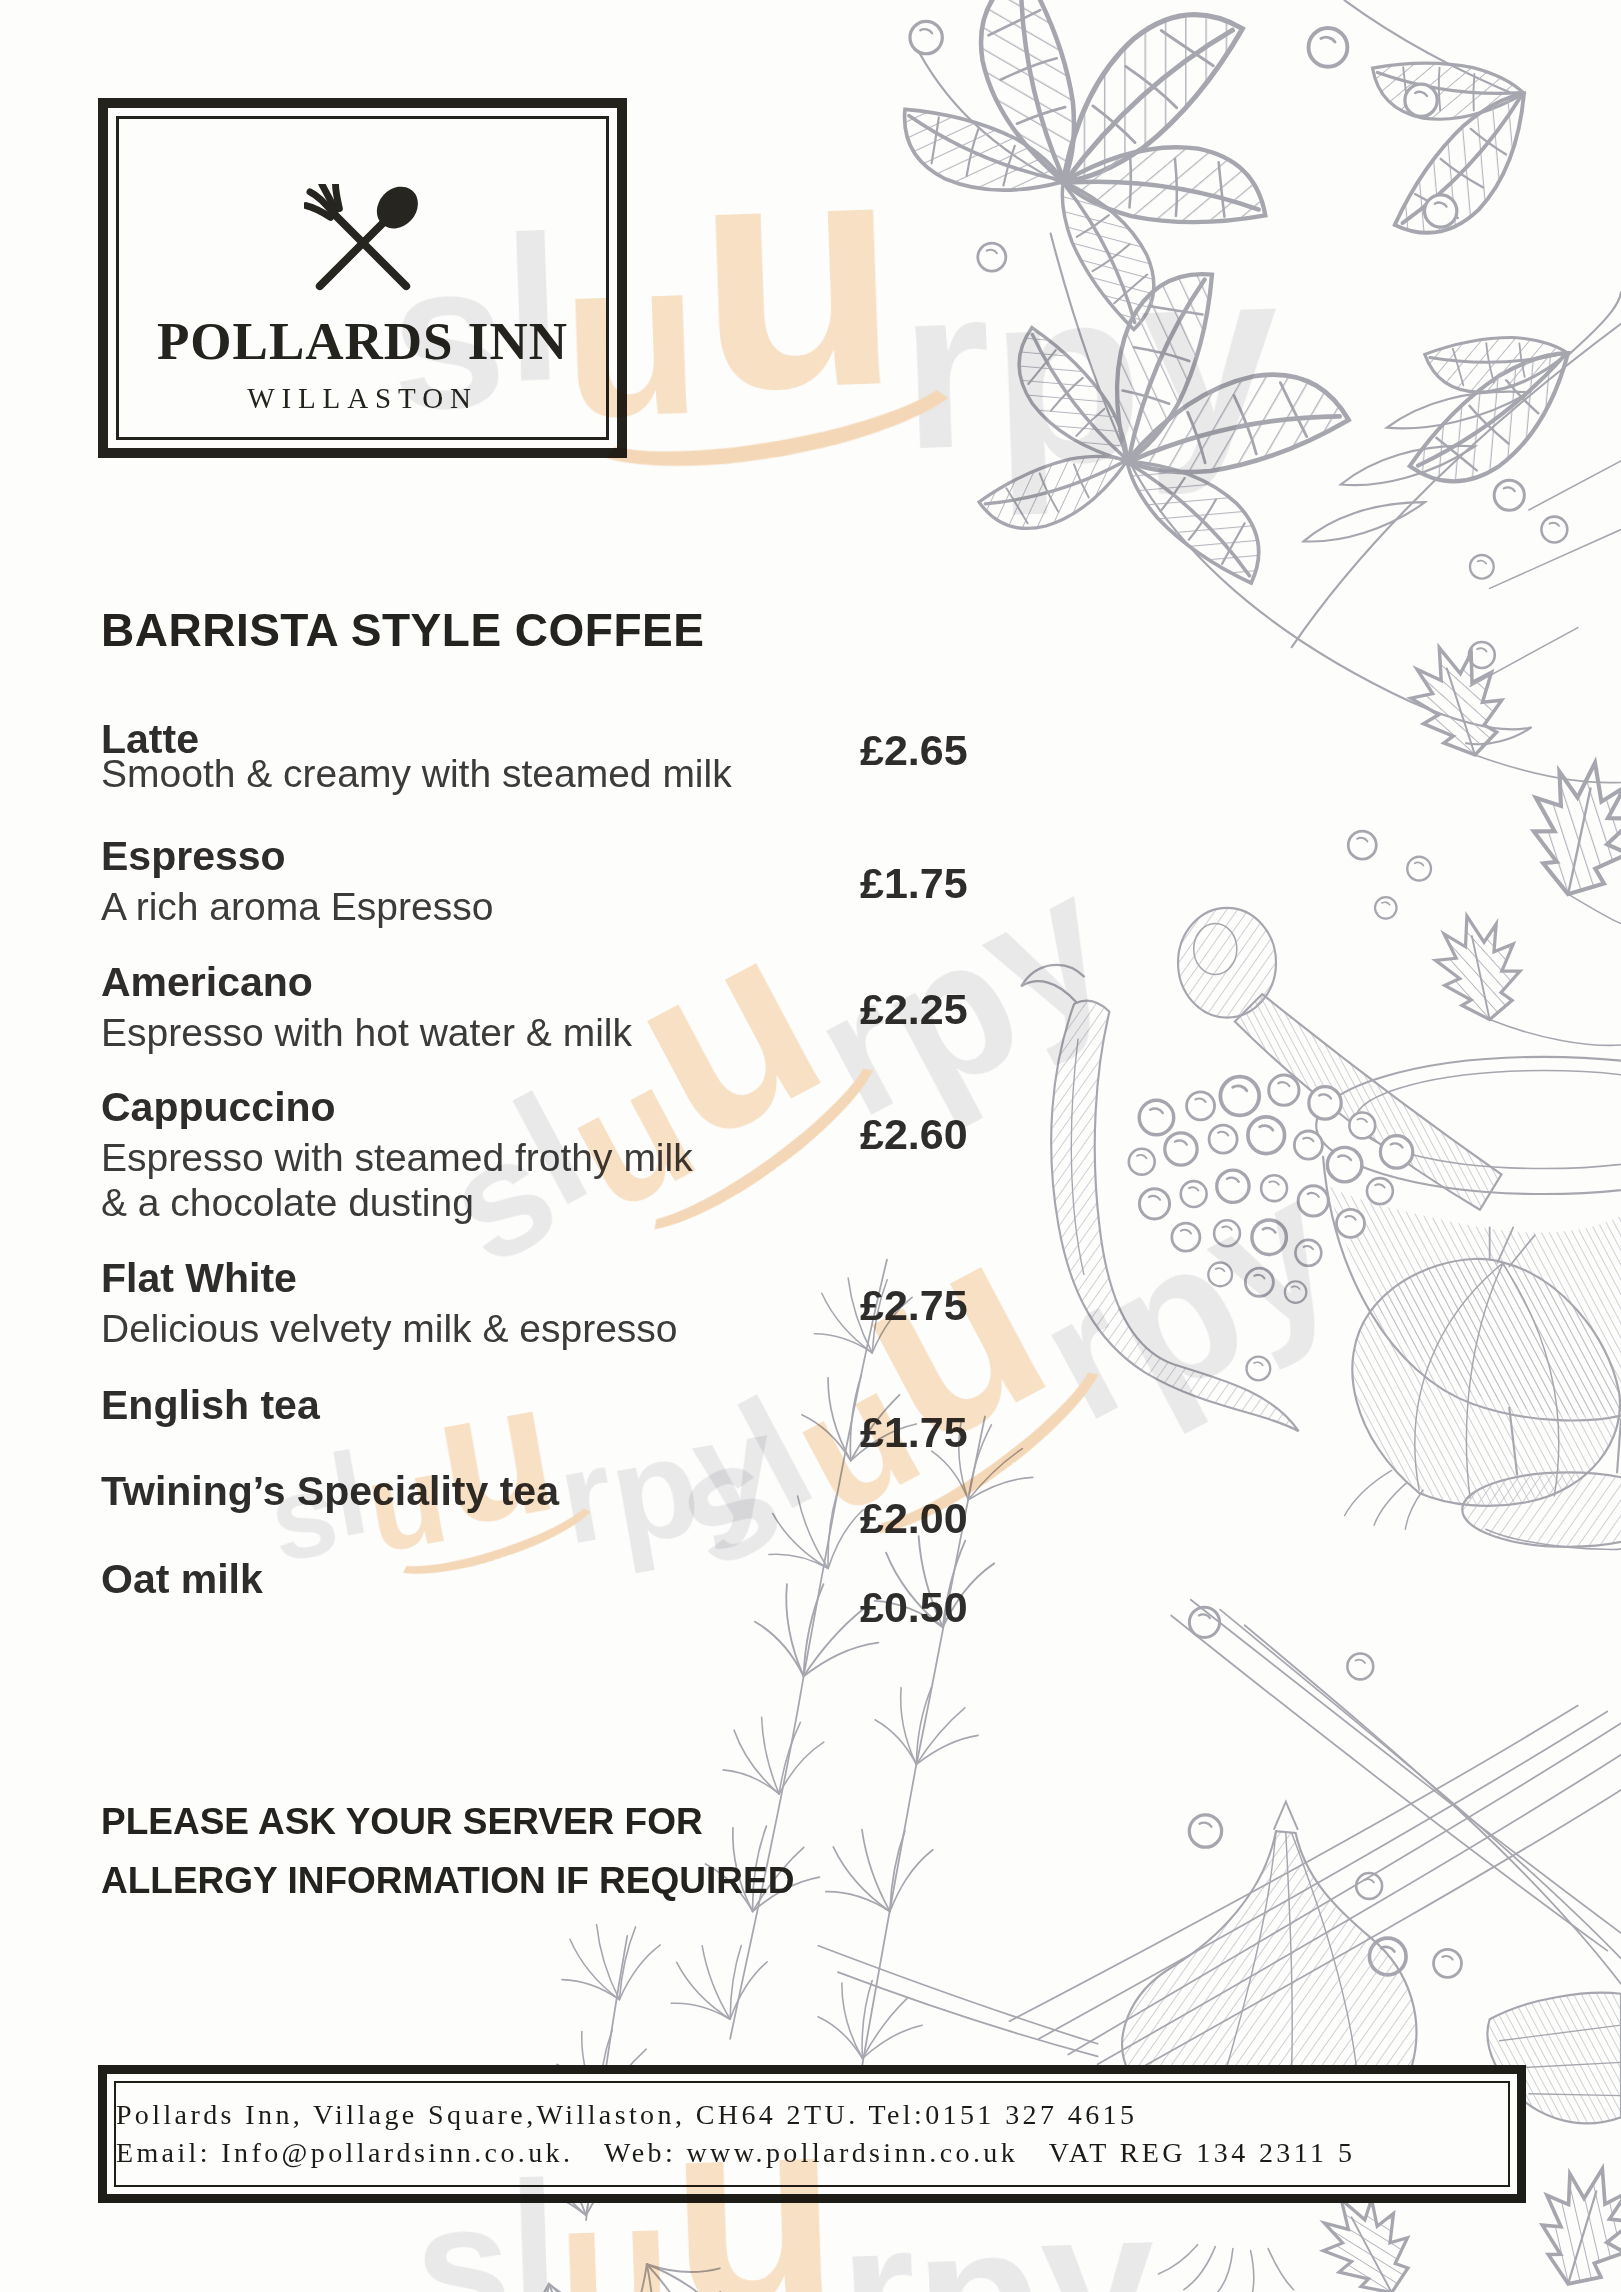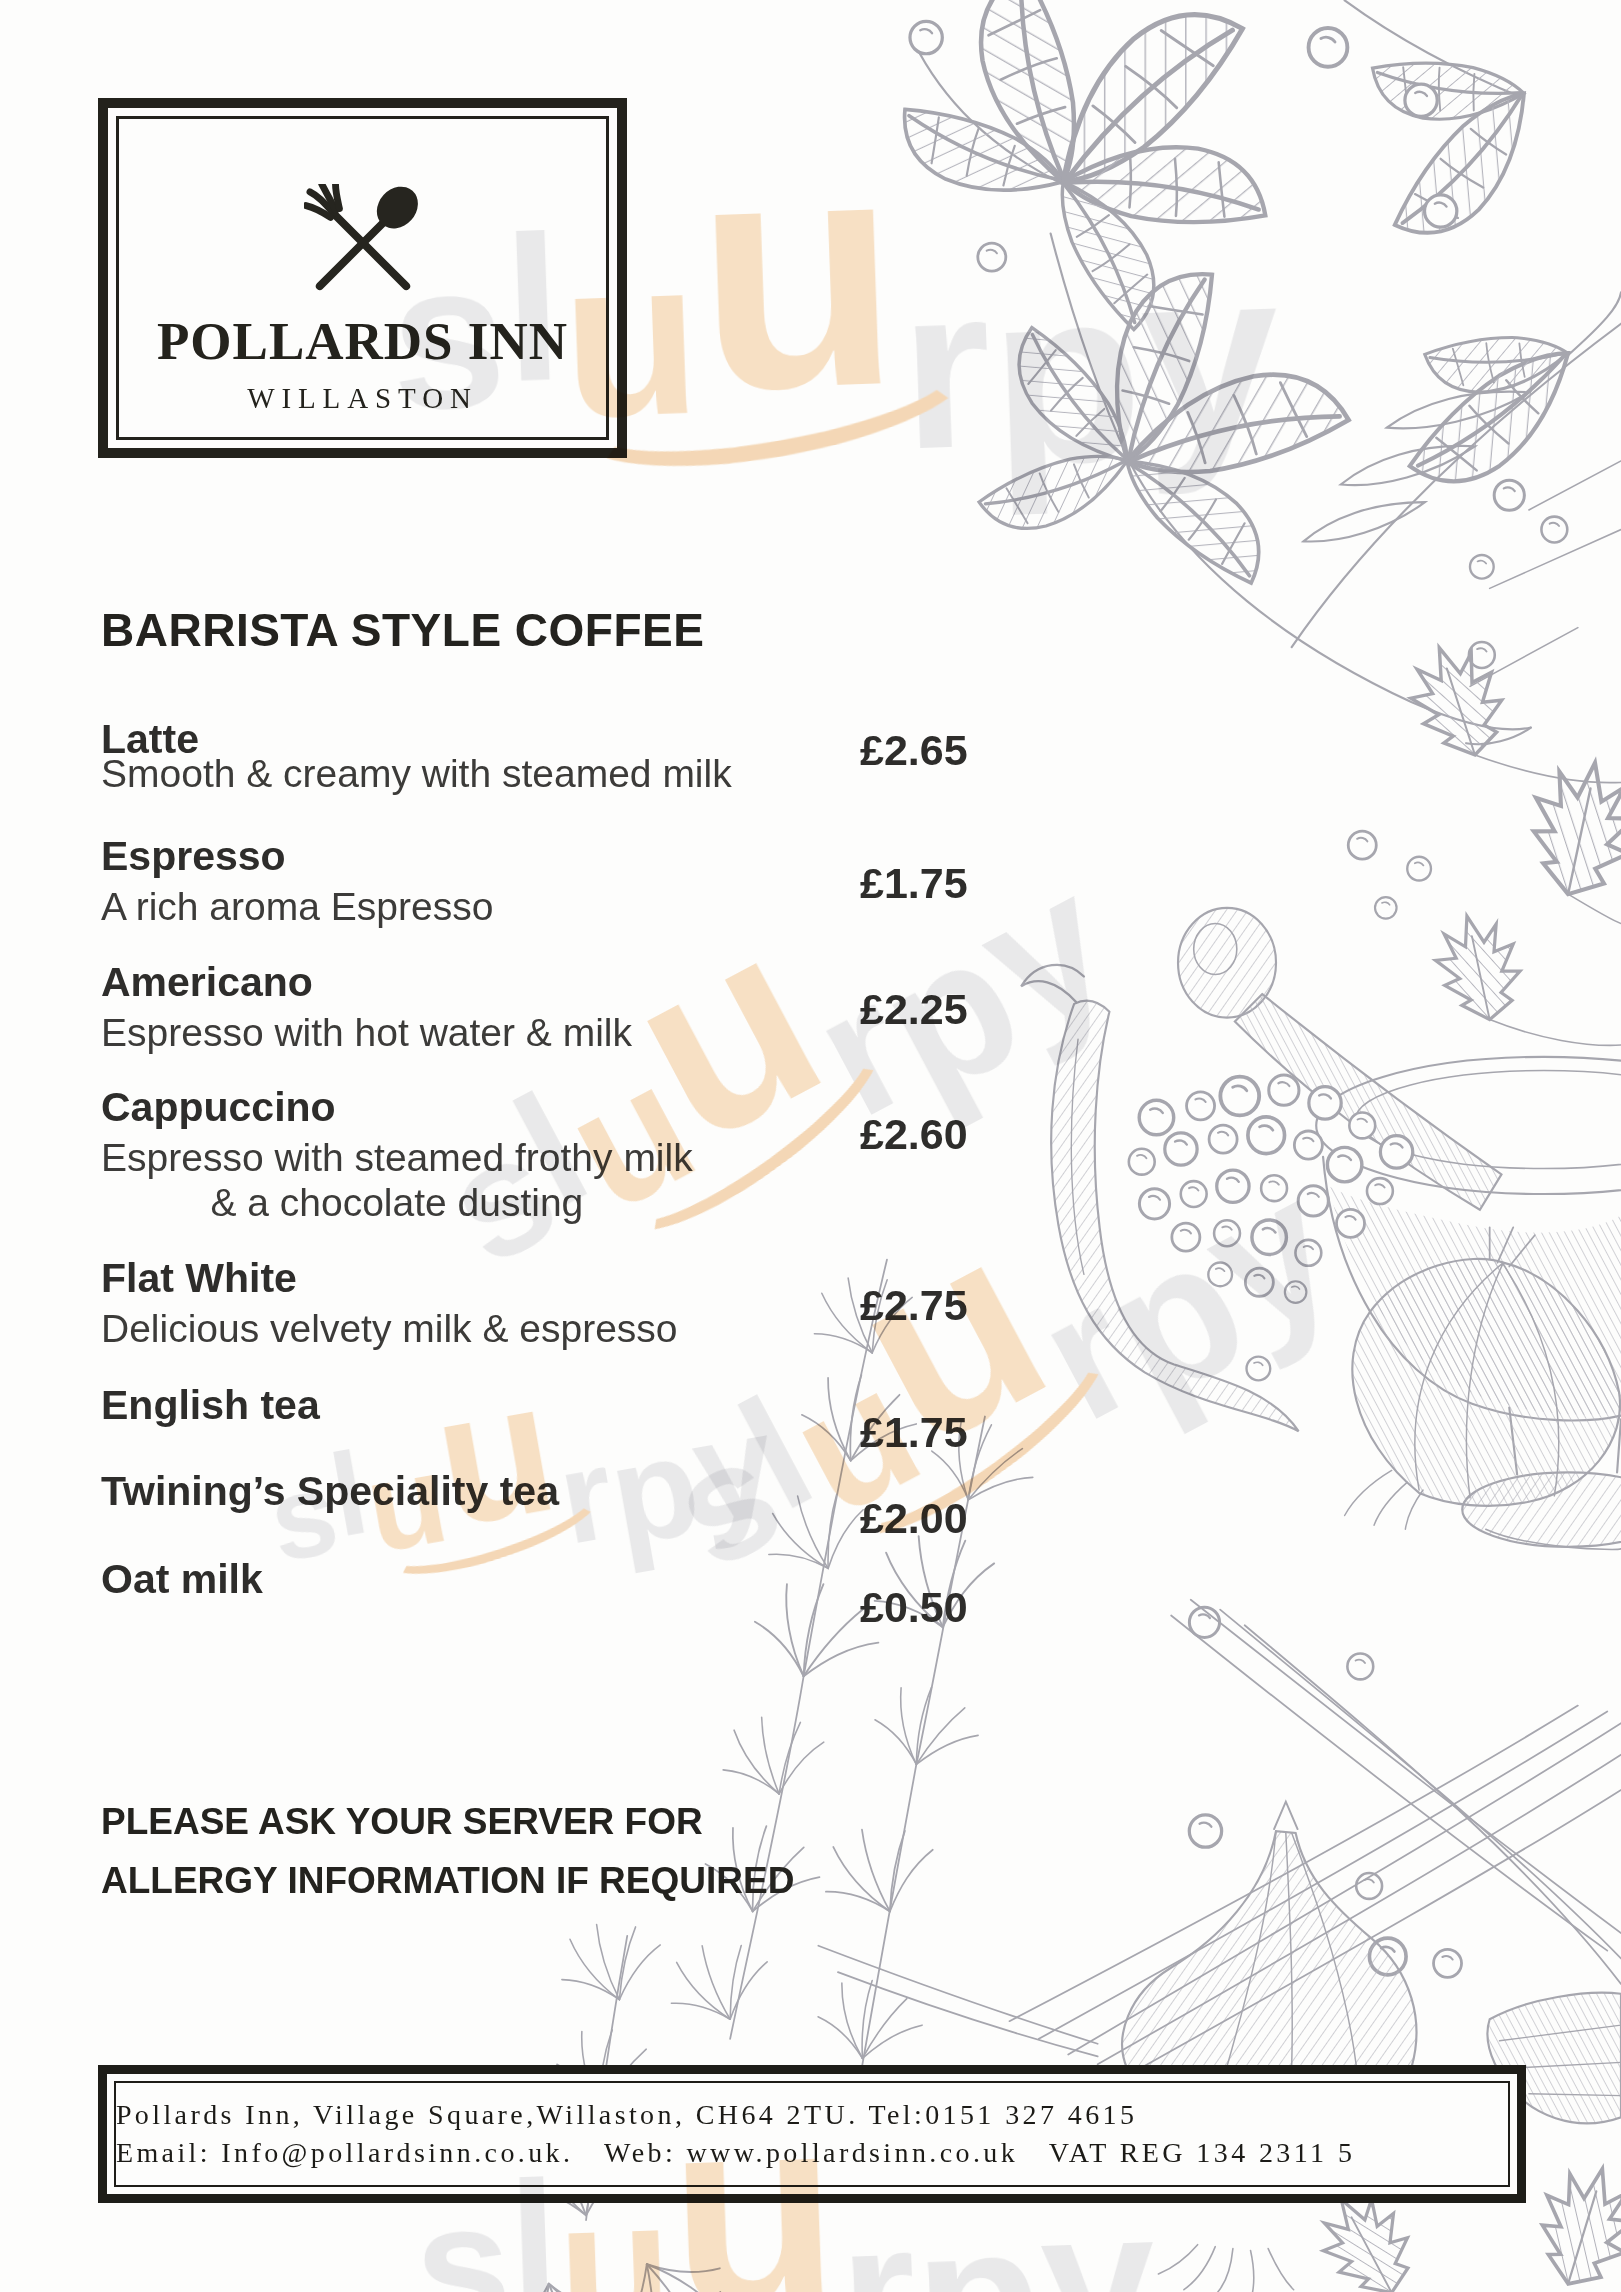--- a/index.html
+++ b/index.html
@@ -14,21 +14,21 @@
   .logo-inner{position:absolute;left:7.8px;top:7.8px;right:7.8px;bottom:7.8px;
               border:3.9px solid #23221c;}
   .logo-icon{position:absolute;left:50%;top:65px;transform:translateX(-50%);}
   .logo-name{position:absolute;left:0;right:0;top:192px;text-align:center;
              font-family:"Liberation Serif",serif;font-size:53px;font-weight:bold;
              letter-spacing:1px;color:#24231d;}
   .logo-town{position:absolute;left:0;right:0;top:263px;text-align:center;
              font-family:"Liberation Serif",serif;font-size:29px;letter-spacing:6.9px;
              color:#24231d;}
   
-  .menu{position:absolute;left:0;top:0;width:100%;height:100%;z-index:3;text-align:center;}
+  .menu{position:absolute;left:0;top:0;width:100%;height:100%;z-index:3;}
   .menu-title{position:absolute;left:101px;top:603px;font-size:46px;font-weight:bold;
               letter-spacing:0.5px;color:#24231f;}
   .item-name{position:absolute;left:101px;font-size:41px;font-weight:bold;color:#2e2d2b;}
   .item-desc{position:absolute;left:101px;font-size:39px;color:#3c3b39;
              white-space:pre-line;line-height:45px;}
   .item-price{position:absolute;right:761px;transform:translateX(100%);
               font-size:43px;font-weight:bold;color:#2e2d2b;margin-top:28px;}
   .allergy{position:absolute;left:101px;top:1792px;font-size:37px;font-weight:bold;
            line-height:59px;color:#24231f;z-index:3;}
   

